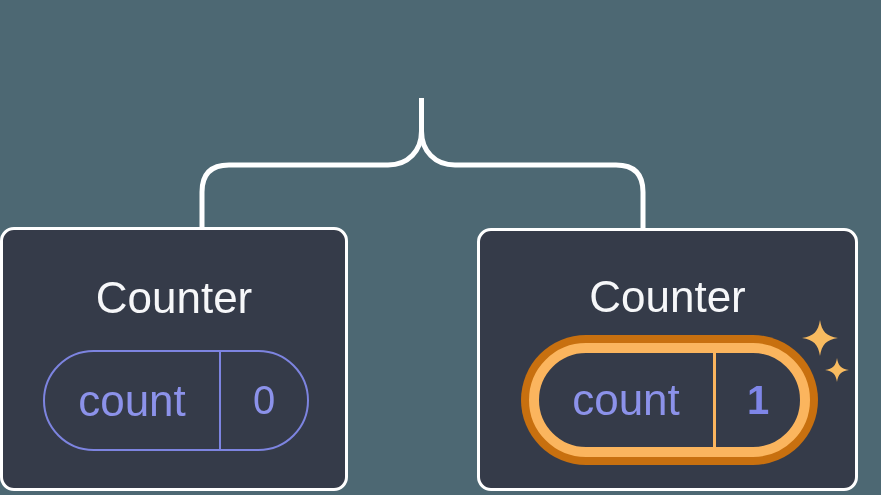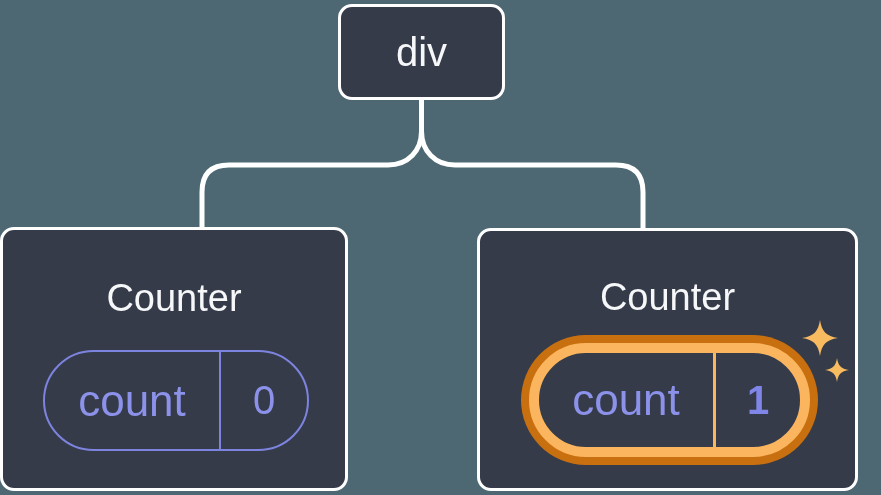--- a/index.html
+++ b/index.html
@@ -32,21 +32,21 @@
     left:338px;top:4px;width:167px;height:96px;
     display:flex;align-items:center;justify-content:center;
     color:var(--text-white);font-size:40px;
   }
   .connector-svg{position:absolute;left:0;top:0;width:881px;height:495px;pointer-events:none;}
   .component-box{width:381px;height:263px;}
   .box-left{left:0px;top:227px;width:348px;height:264px;}
   .box-right{left:477px;top:228px;width:381px;height:263px;}
   .component-title{
     position:absolute;left:0;right:0;text-align:center;
-    color:var(--text-white);font-size:38px;font-weight:500;line-height:40px;
+    color:var(--text-white);font-size:44px;font-weight:500;line-height:40px;
   }
   .box-left .component-title{top:48px;}
   .box-right .component-title{top:46px;}
   .state-pill{
     position:absolute;display:flex;align-items:stretch;
     border-radius:60px;overflow:hidden;
   }
   .pill-plain{
     left:40px;top:120px;width:266px;height:101px;
     border:2px solid var(--state-border-purple);
@@ -69,23 +69,20 @@
   .pill-plain .pill-divider{border-left:2px solid var(--state-border-purple);}
   .pill-highlight .pill-divider{border-left:3px solid var(--highlight-orange-light);}
   .pill-highlight .state-value-cell{font-weight:700;color:var(--state-value-purple);}
   .sparkles{position:absolute;left:318px;top:85px;width:64px;height:72px;}
 </style>
 </head>
 <body>
 
 <div class="canvas">
 
-  <div class="tree-node root-node">
-    <span>div</span>
-  </div>
 
   <svg class="connector-svg" viewBox="0 0 881 495" xmlns="http://www.w3.org/2000/svg">
     <path d="M421.5 98 L421.5 131 C421.5 151 408 165 388 165 L229 165 Q202 165 202 192 L202 229" fill="none" stroke="#ffffff" stroke-width="5"></path>
     <path d="M421.5 131 C421.5 151 435 165 455 165 L616 165 Q643 165 643 192 L643 230" fill="none" stroke="#ffffff" stroke-width="5"></path>
   </svg>
 
   <div class="tree-node component-box box-left">
     <div class="component-title">Counter</div>
     <div class="state-pill pill-plain">
       <div class="state-key-cell">count</div>

